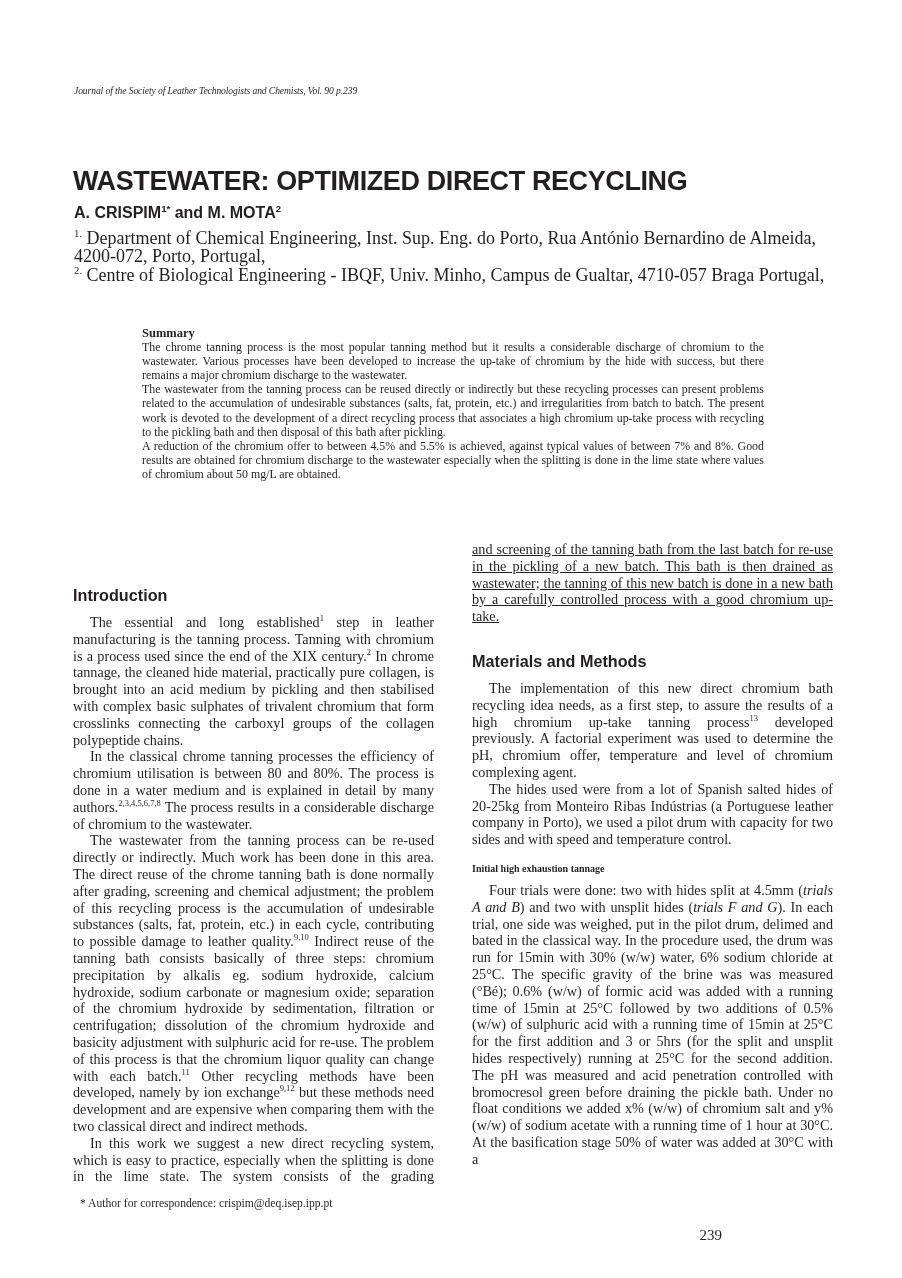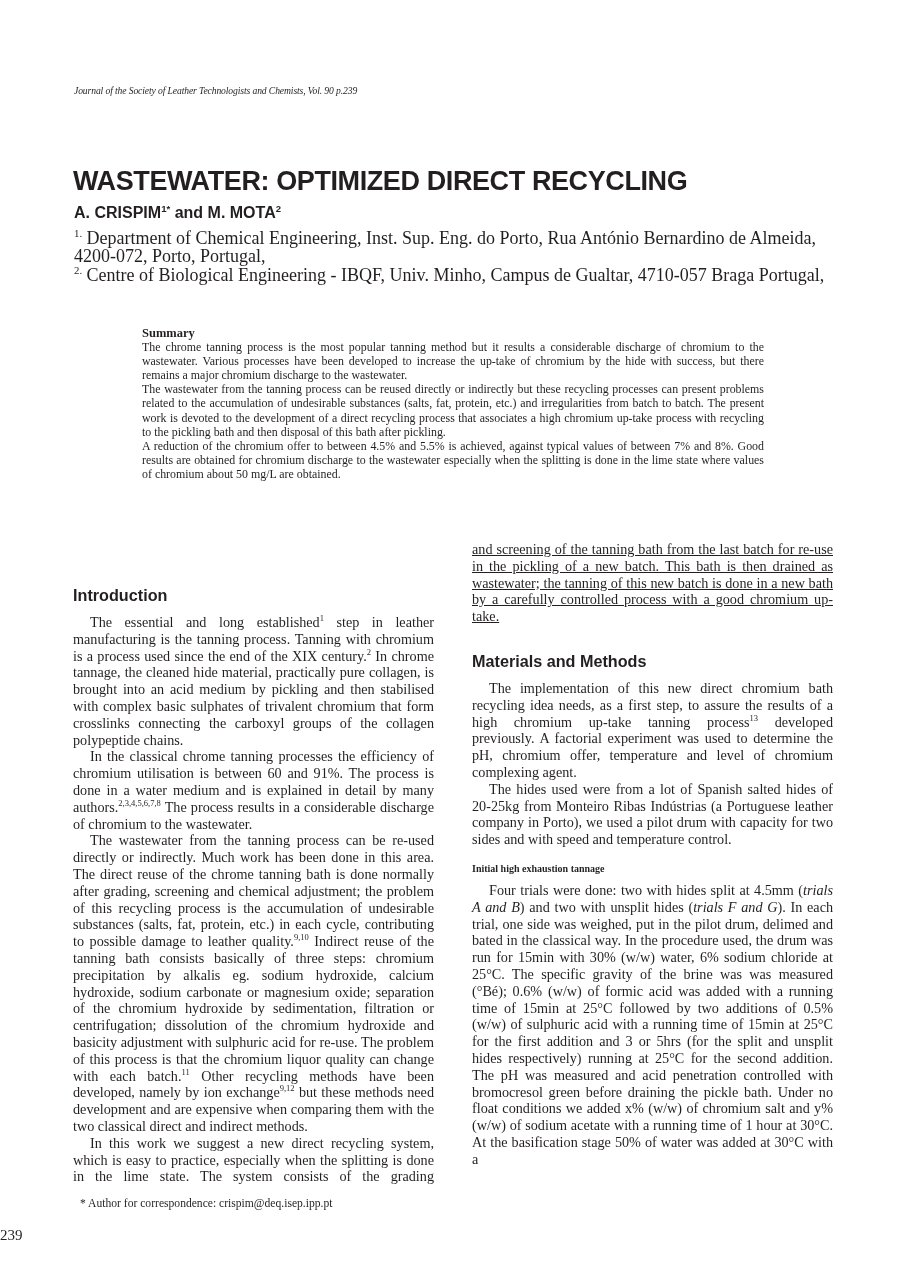--- a/index.html
+++ b/index.html
@@ -52,21 +52,21 @@
     font-size: 16.2px; margin: 0 0 9px 0; line-height: 20px;
   }
   .sub-head {
     font-weight: bold; font-size: 10px; margin: 0 0 4px 0; line-height: 18px;
   }
   .footnote {
     position: absolute; left: 80px; top: 1197px;
     font-size: 11.6px;
   }
   .page-num {
-    position: absolute; left: 0; width: 722px; top: 1227px; text-align: left;
+    position: absolute; left: 0; width: 722px; top: 1227px; text-align: right;
     font-size: 15px;
   }
 </style>
 </head>
 <body>
 
 <div class="journal-line">Journal of the Society of Leather Technologists and Chemists, Vol. 90 p.239</div>
 
 <h1 class="title">
   <br>
@@ -81,21 +81,21 @@
 <div class="summary">
   <div class="summary-head">Summary</div>
   <p>The chrome tanning process is the most popular tanning method but it results a considerable discharge of chromium to the wastewater. Various processes have been developed to increase the up-take of chromium by the hide with success, but there remains a major chromium discharge to the wastewater.</p>
   <p>The wastewater from the tanning process can be reused directly or indirectly but these recycling processes can present problems related to the accumulation of undesirable substances (salts, fat, protein, etc.) and irregularities from batch to batch. The present work is devoted to the development of a direct recycling process that associates a high chromium up-take process with recycling to the pickling bath and then disposal of this bath after pickling.</p>
   <p>A reduction of the chromium offer to between 4.5% and 5.5% is achieved, against typical values of between 7% and 8%. Good results are obtained for chromium discharge to the wastewater especially when the splitting is done in the lime state where values of chromium about 50 mg/L are obtained.</p>
 </div>
 
 <div class="col col-left">
   <h2 class="sec-head">Introduction</h2>
   <p><span>The essential and long established</span><sup>1</sup><span> step in leather manufacturing is the tanning process. Tanning with chromium is a process used since the end of the XIX century.</span><sup>2</sup><span> In chrome tannage, the cleaned hide material, practically pure collagen, is brought into an acid medium by pickling and then stabilised with complex basic sulphates of trivalent chromium that form crosslinks connecting the carboxyl groups of the collagen polypeptide chains.</span></p>
-  <p><span>In the classical chrome tanning processes the efficiency of chromium utilisation is between 60 and 91%. The process is done in a water medium and is explained in detail by many authors.</span><sup>2,3,4,5,6,7,8</sup><span> The process results in a considerable discharge of chromium to the wastewater.</span></p>
+  <p><span>In the classical chrome tanning processes the efficiency of chromium utilisation is between 80 and 80%. The process is done in a water medium and is explained in detail by many authors.</span><sup>2,3,4,5,6,7,8</sup><span> The process results in a considerable discharge of chromium to the wastewater.</span></p>
   <p><span>The wastewater from the tanning process can be re-used directly or indirectly. Much work has been done in this area. The direct reuse of the chrome tanning bath is done normally after grading, screening and chemical adjustment; the problem of this recycling process is the accumulation of undesirable substances (salts, fat, protein, etc.) in each cycle, contributing to possible damage to leather quality.</span><sup>9,10</sup><span> Indirect reuse of the tanning bath consists basically of three steps: chromium precipitation by alkalis eg. sodium hydroxide, calcium hydroxide, sodium carbonate or magnesium oxide; separation of the chromium hydroxide by sedimentation, filtration or centrifugation; dissolution of the chromium hydroxide and basicity adjustment with sulphuric acid for re-use. The problem of this process is that the chromium liquor quality can change with each batch.</span><sup>11</sup><span> Other recycling methods have been developed, namely by ion exchange</span><sup>9,12</sup><span> but these methods need development and are expensive when comparing them with the two classical direct and indirect methods.</span></p>
   <p style="text-align-last: justify;">In this work we suggest a new direct recycling system, which is easy to practice, especially when the splitting is done in the lime state. The system consists of the grading</p>
 </div>
 
 <div class="col col-right">
   <p class="noindent">and screening of the tanning bath from the last batch for re-use in the pickling of a new batch. This bath is then drained as wastewater; the tanning of this new batch is done in a new bath by a carefully controlled process with a good chromium up-take.</p>
   <h2 class="sec-head" style="margin-top:26px;">Materials and Methods</h2>
   <p><span>The implementation of this new direct chromium bath recycling idea needs, as a first step, to assure the results of a high chromium up-take tanning process</span><sup>13</sup><span> developed previously. A factorial experiment was used to determine the pH, chromium offer, temperature and level of chromium complexing agent.</span></p>
   <p>The hides used were from a lot of Spanish salted hides of 20-25kg from Monteiro Ribas Indústrias (a Portuguese leather company in Porto), we used a pilot drum with capacity for two sides and with speed and temperature control.</p>
   <h3 class="sub-head" style="margin-top:12px;">Initial high exhaustion tannage</h3>

